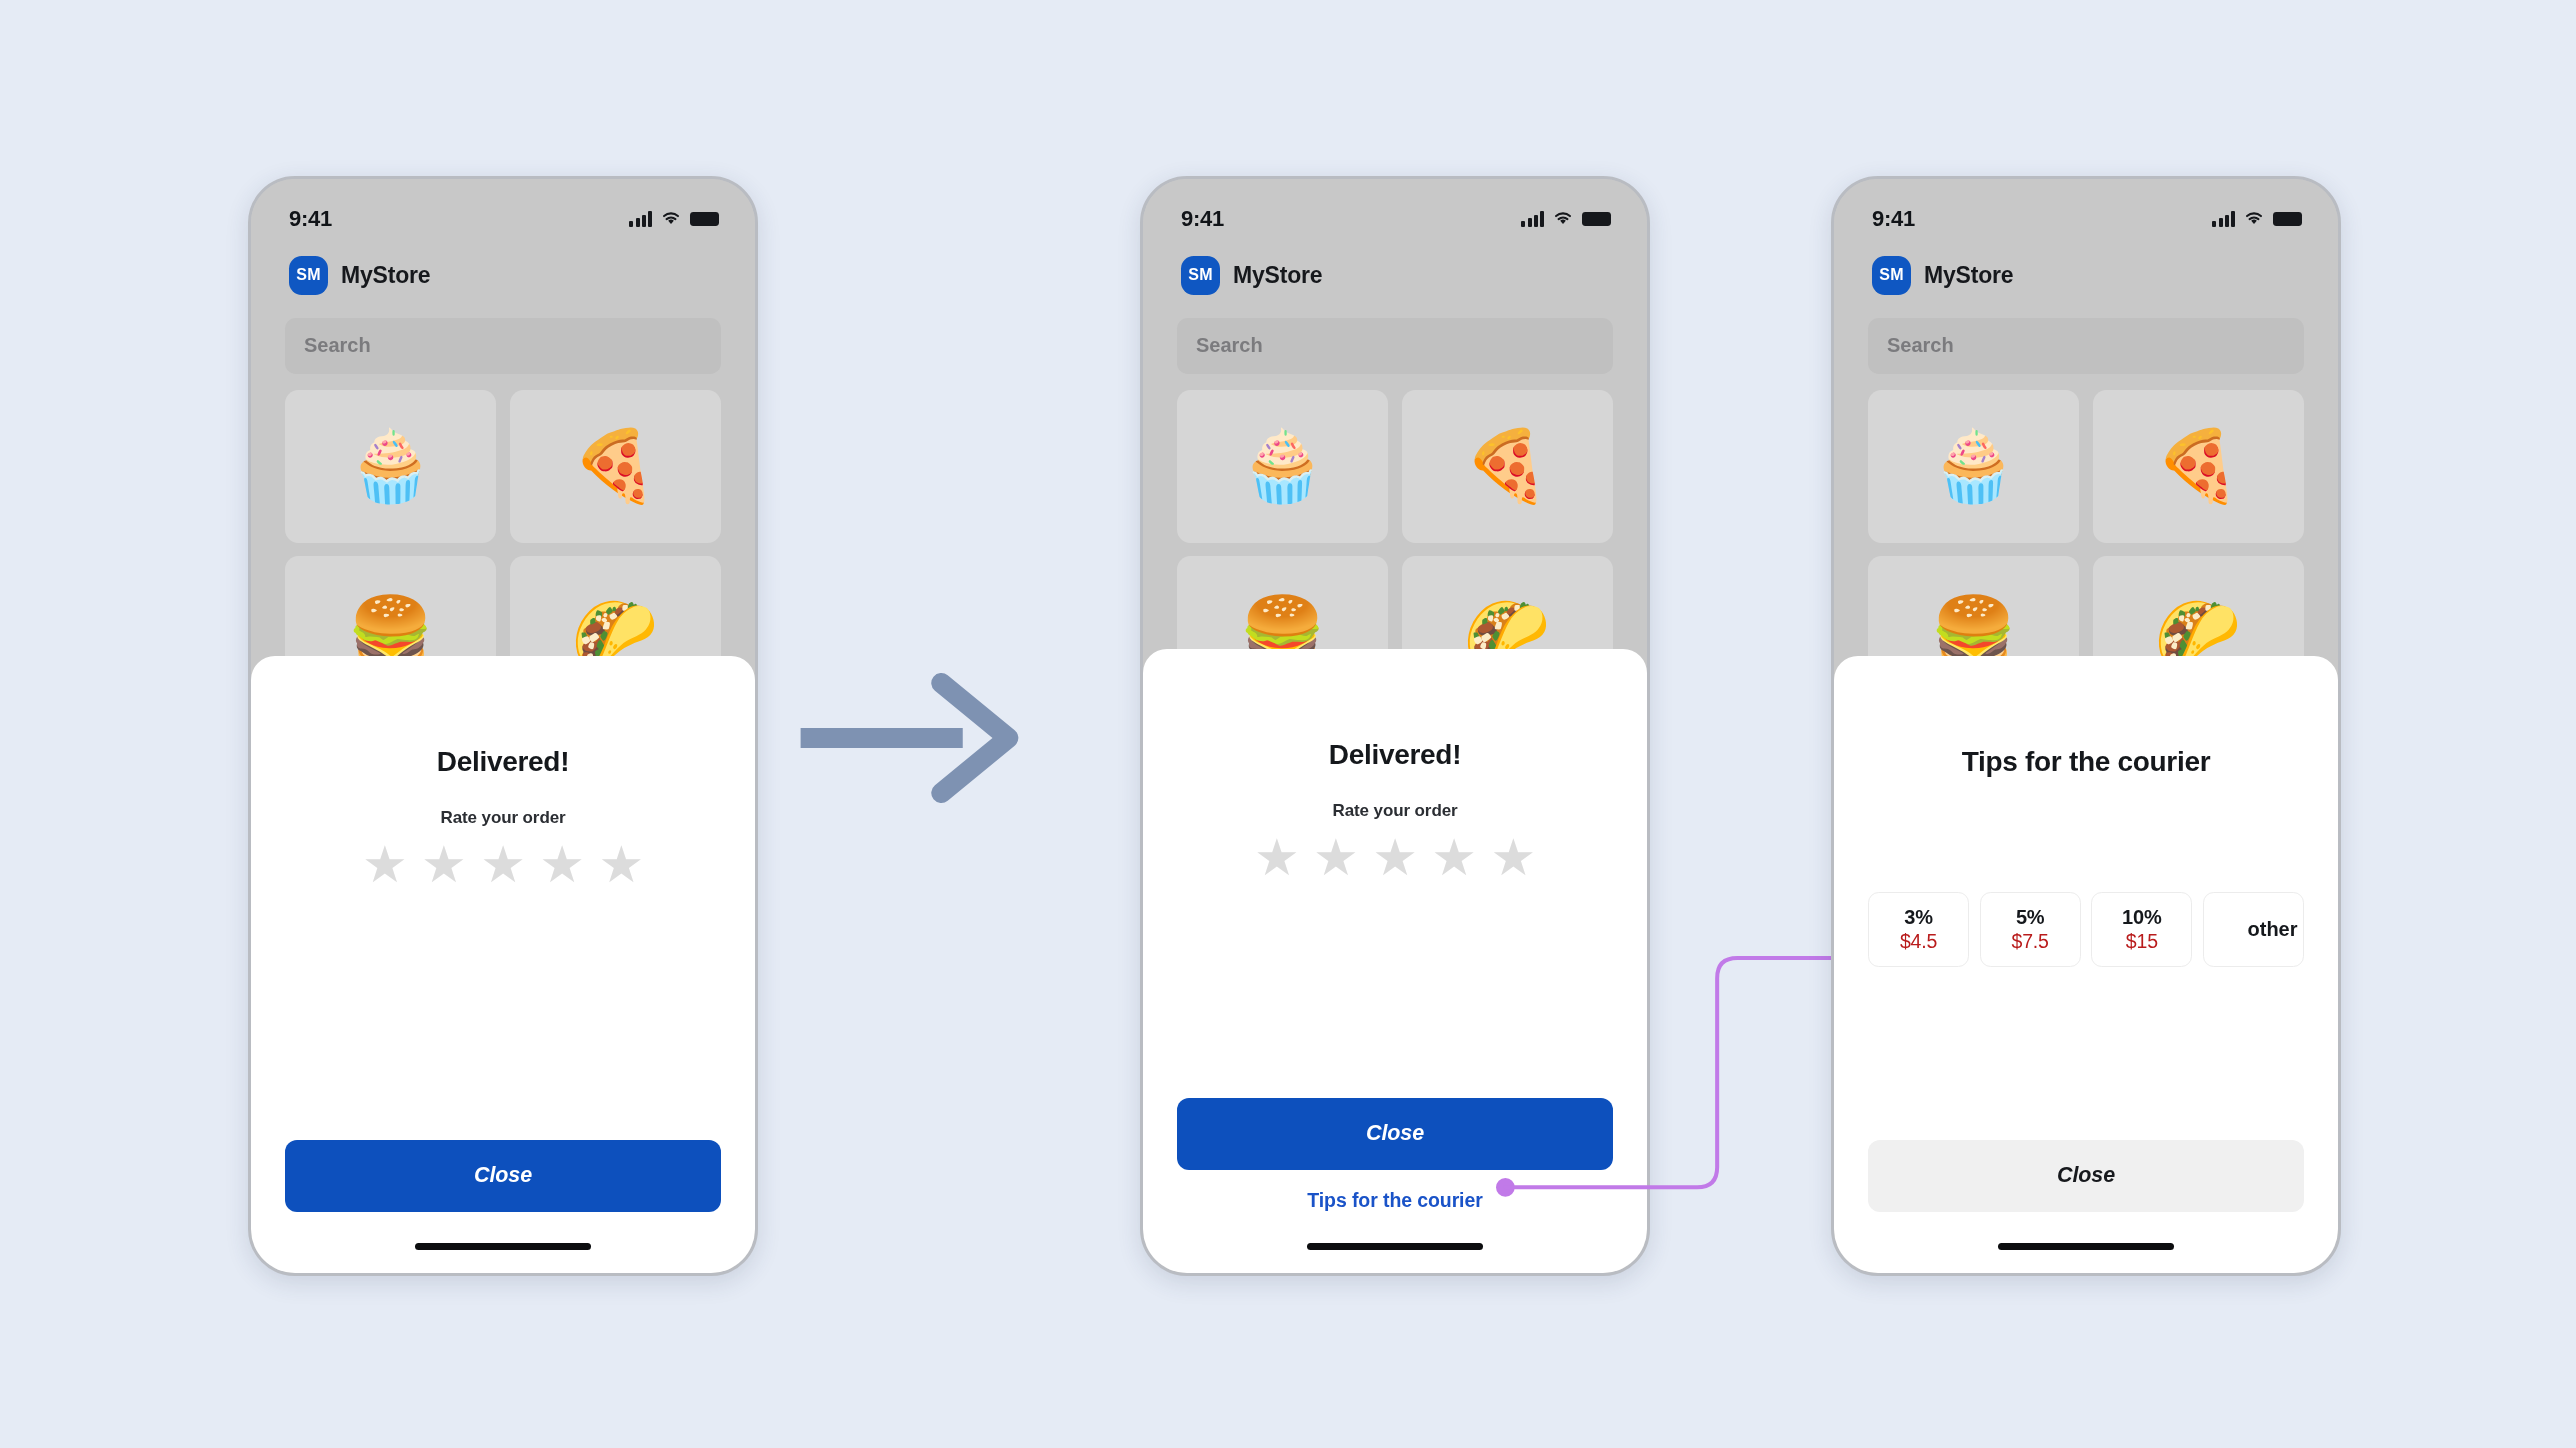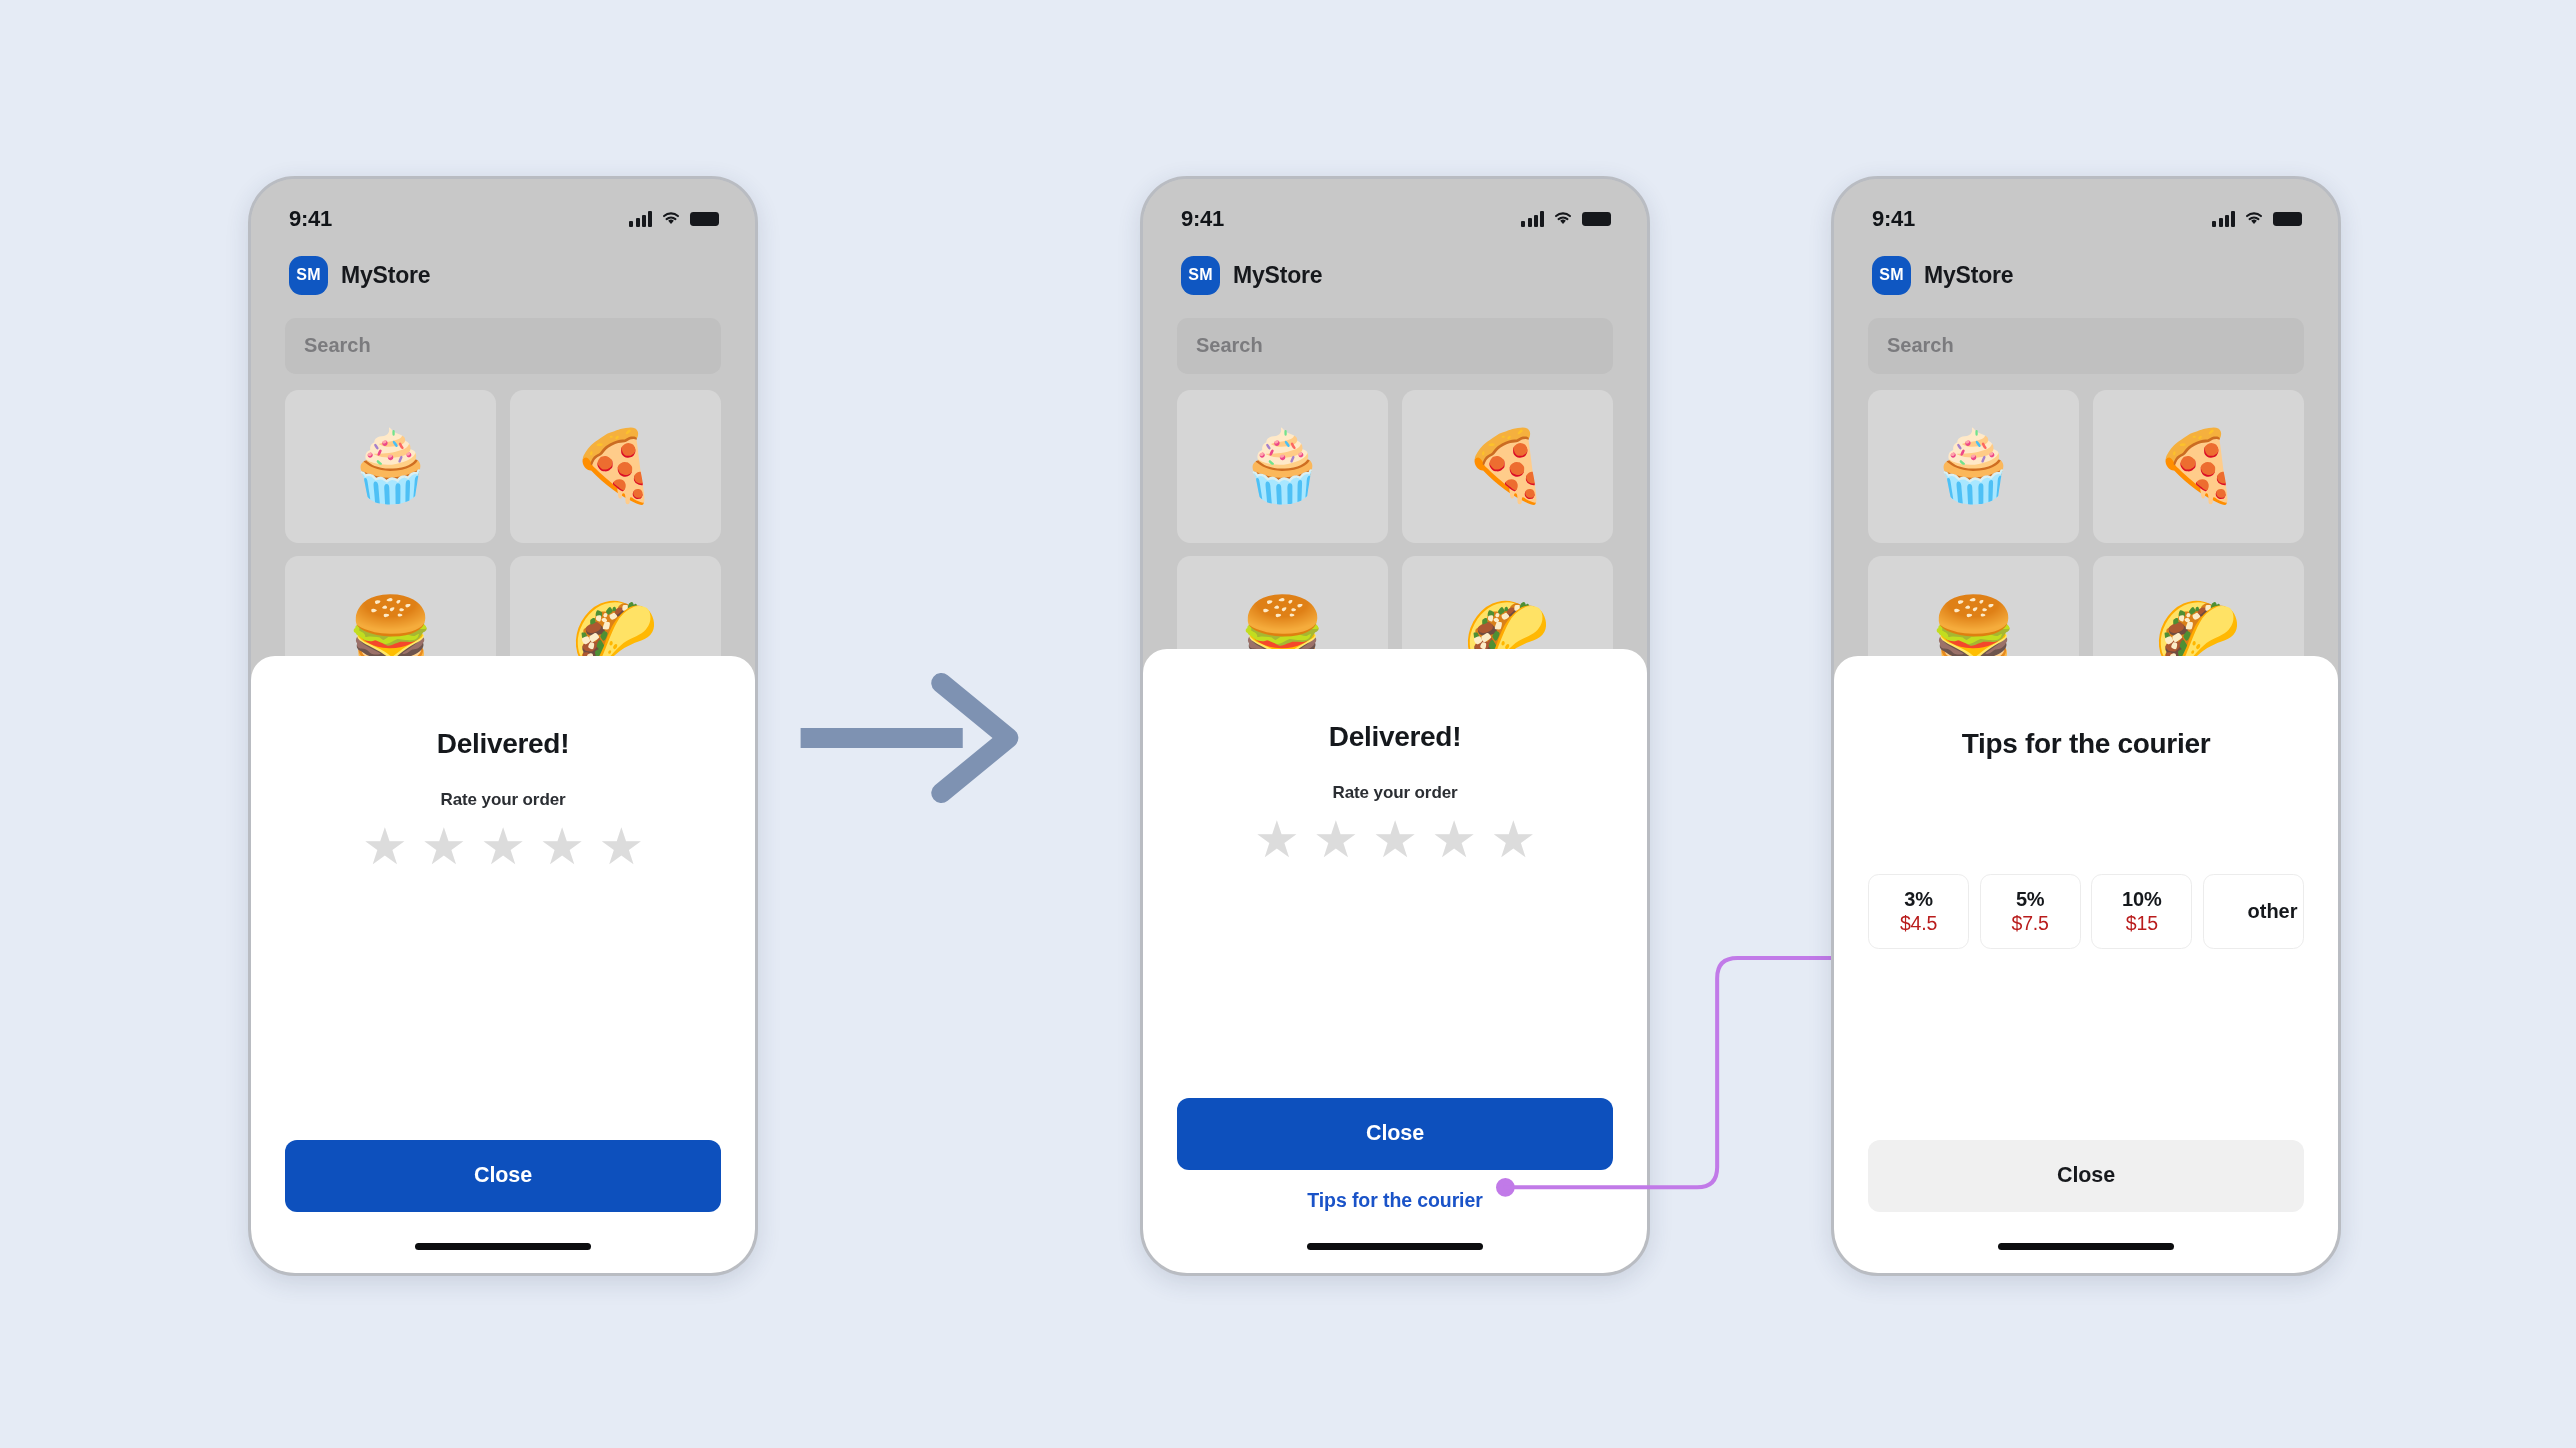--- a/index.html
+++ b/index.html
@@ -147,21 +147,21 @@
   }
   .sheet-tall { height: 617px; }
   .sheet-mid  { height: 624px; }
 
   .sheet-title {
     font-size: 28px;
     font-weight: 700;
     color: #15181c;
     text-align: center;
     letter-spacing: -0.3px;
-    margin-top: 37px;
+    margin-top: 55px;
   }
   .rate-label {
     font-size: 17px;
     font-weight: 700;
     color: #2b2e33;
     text-align: center;
     margin-top: 30px;
     letter-spacing: -0.1px;
   }
   .stars {
@@ -185,20 +185,21 @@
     display: flex;
     align-items: center;
     justify-content: center;
     font-size: 21.5px;
     font-weight: 700;
     letter-spacing: -0.1px;
     cursor: pointer;
     border: none;
     width: 100%;
     font-family: "Liberation Sans", sans-serif;
+    font-style: italic;
   }
   .btn-primary { background: #0d50bd; color: #ffffff; }
   .btn-muted   { background: #f0f0f0; color: #17191d; }
 
   .link-row {
     text-align: center;
     padding: 19px 0 0 0;
     position: relative;
   }
   .link-tips {

